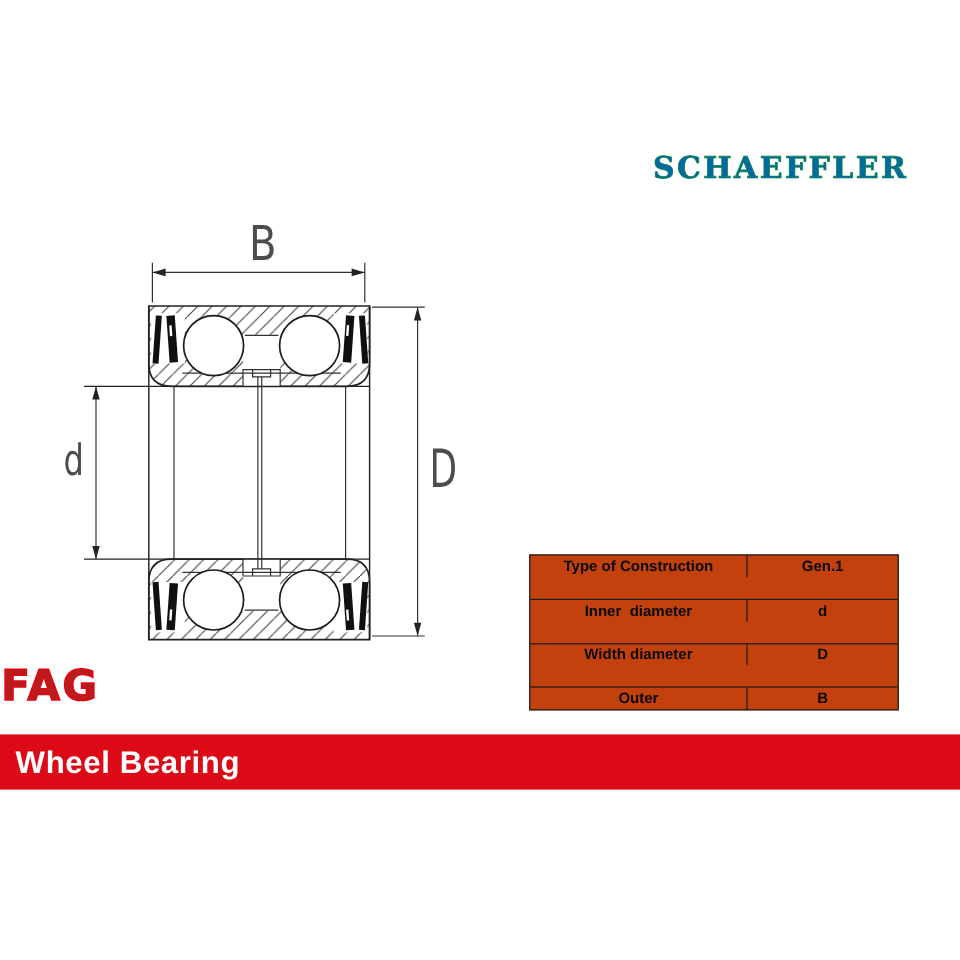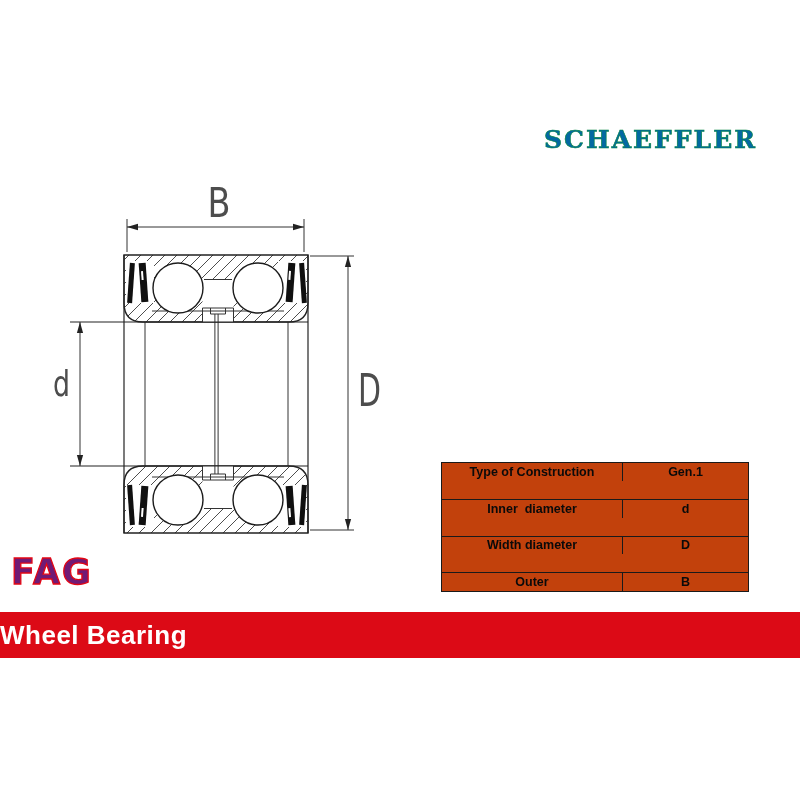--- a/index.html
+++ b/index.html
@@ -8,41 +8,41 @@
     font-family:"Liberation Sans",sans-serif;
   }
   .drawing-svg{position:absolute;left:0;top:0;width:800px;height:800px;}
   .schaeffler-logo{
     position:absolute;top:125px;right:43px;
     font-family:"DejaVu Serif","Liberation Serif",serif;
     font-weight:700;font-size:25px;letter-spacing:2px;color:#0369a1;
     -webkit-text-stroke:0.6px #00843d;white-space:nowrap;
   }
   .fag-logo{
-    position:absolute;left:11px;top:555px;
+    position:absolute;left:1px;top:555px;
     font-family:"DejaVu Sans","Liberation Sans",sans-serif;
-    font-weight:900;font-size:35px;letter-spacing:2px;color:#701a75;
+    font-weight:900;font-size:35px;letter-spacing:2px;color:#b91c1c;
     -webkit-text-stroke:1.3px #e30613;line-height:1;white-space:nowrap;
   }
   .spec-table{
     position:absolute;left:441px;top:462px;width:308px;
     border:1.3px solid #1a1a1a;background:#c2410c;box-sizing:border-box;
   }
   .spec-row{display:grid;grid-template-columns:181px 1fr;}
   .spec-row + .spec-row{border-top:1px solid #1a1a1a;margin-top:18px;}
   .spec-cell{
     height:17.8px;display:flex;align-items:center;justify-content:center;
     font-size:12.5px;font-weight:700;color:#0a0a0a;white-space:pre;overflow:hidden;
   }
   .spec-cell.label{border-right:1px solid #1a1a1a;}
   .banner{
     position:absolute;left:0;top:612px;width:800px;height:46px;background:#dc0a16;
   }
   .banner-title{
-    color:#ffffff;font-weight:700;font-size:26px;line-height:46px;
+    color:#ffffff;font-weight:700;font-size:26px;line-height:46px;padding-left:13px;
     letter-spacing:0.5px;white-space:nowrap;
   }
   .dim-letter{
     font-family:"DejaVu Sans","Liberation Sans",sans-serif;
     fill:#4d4d4d;
   }
 </style>
 </head>
 <body>
 

